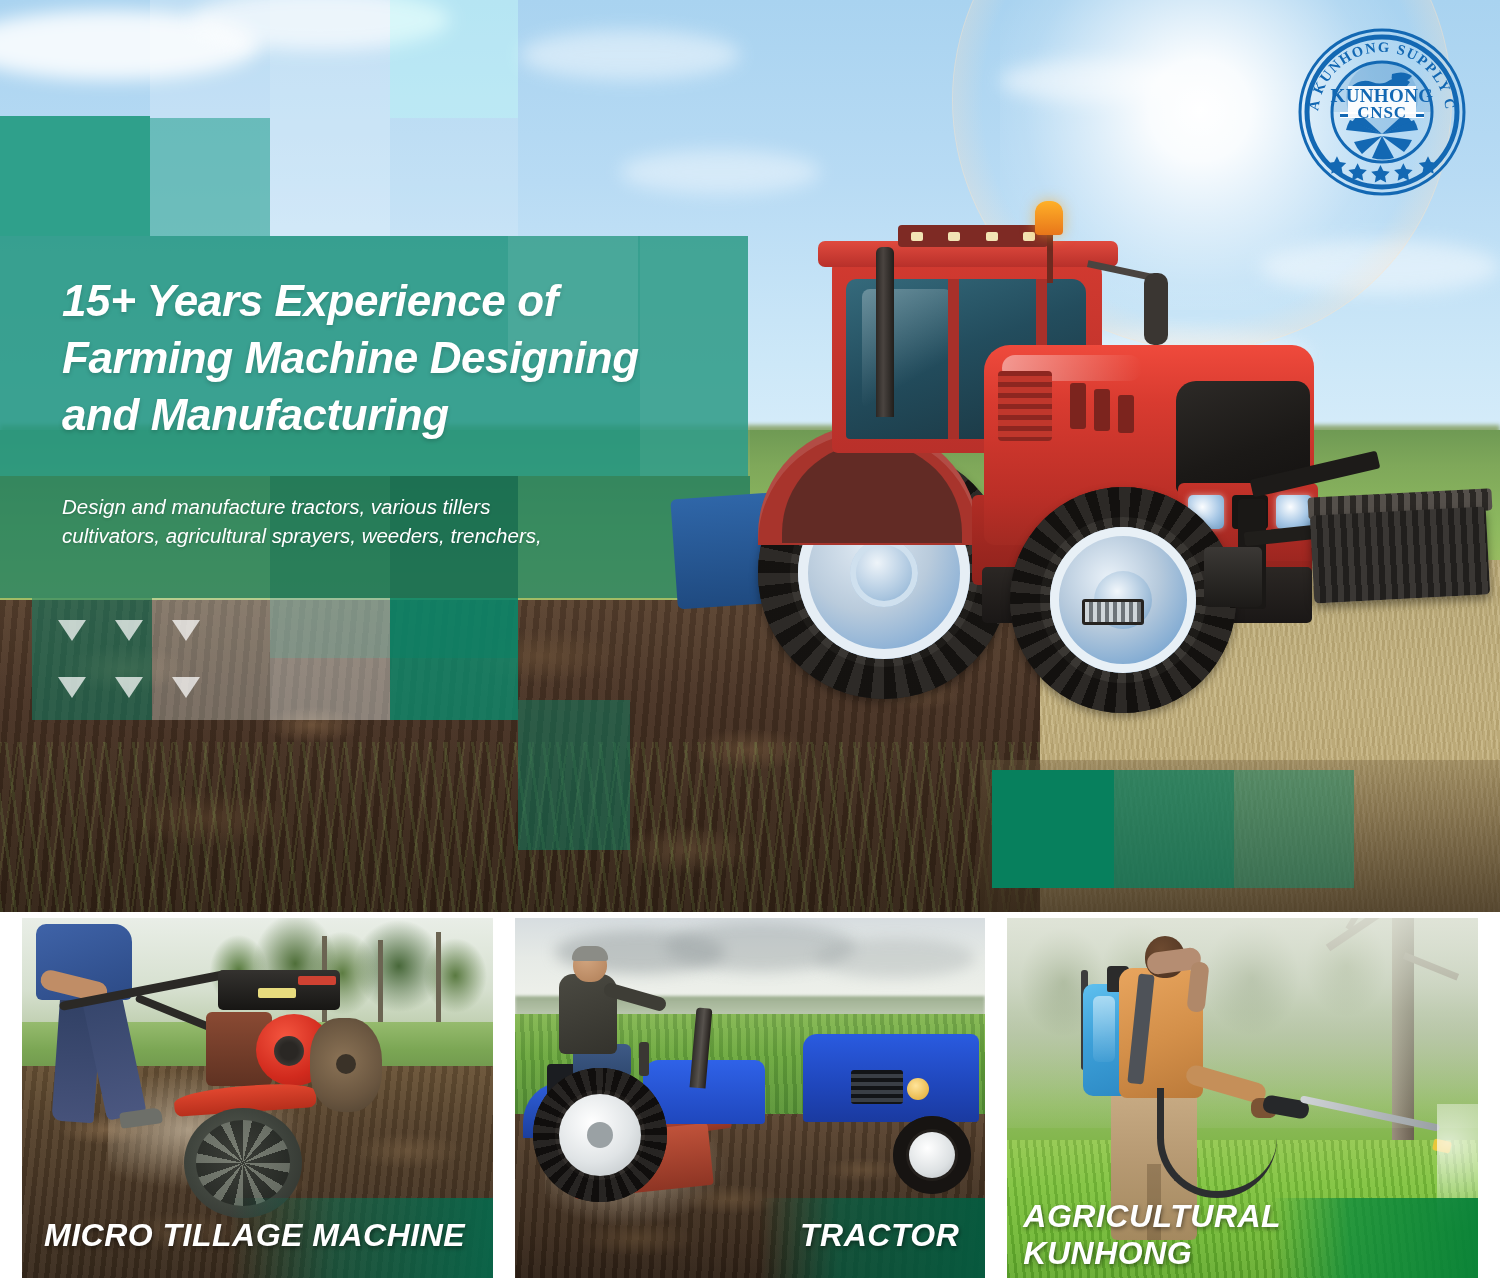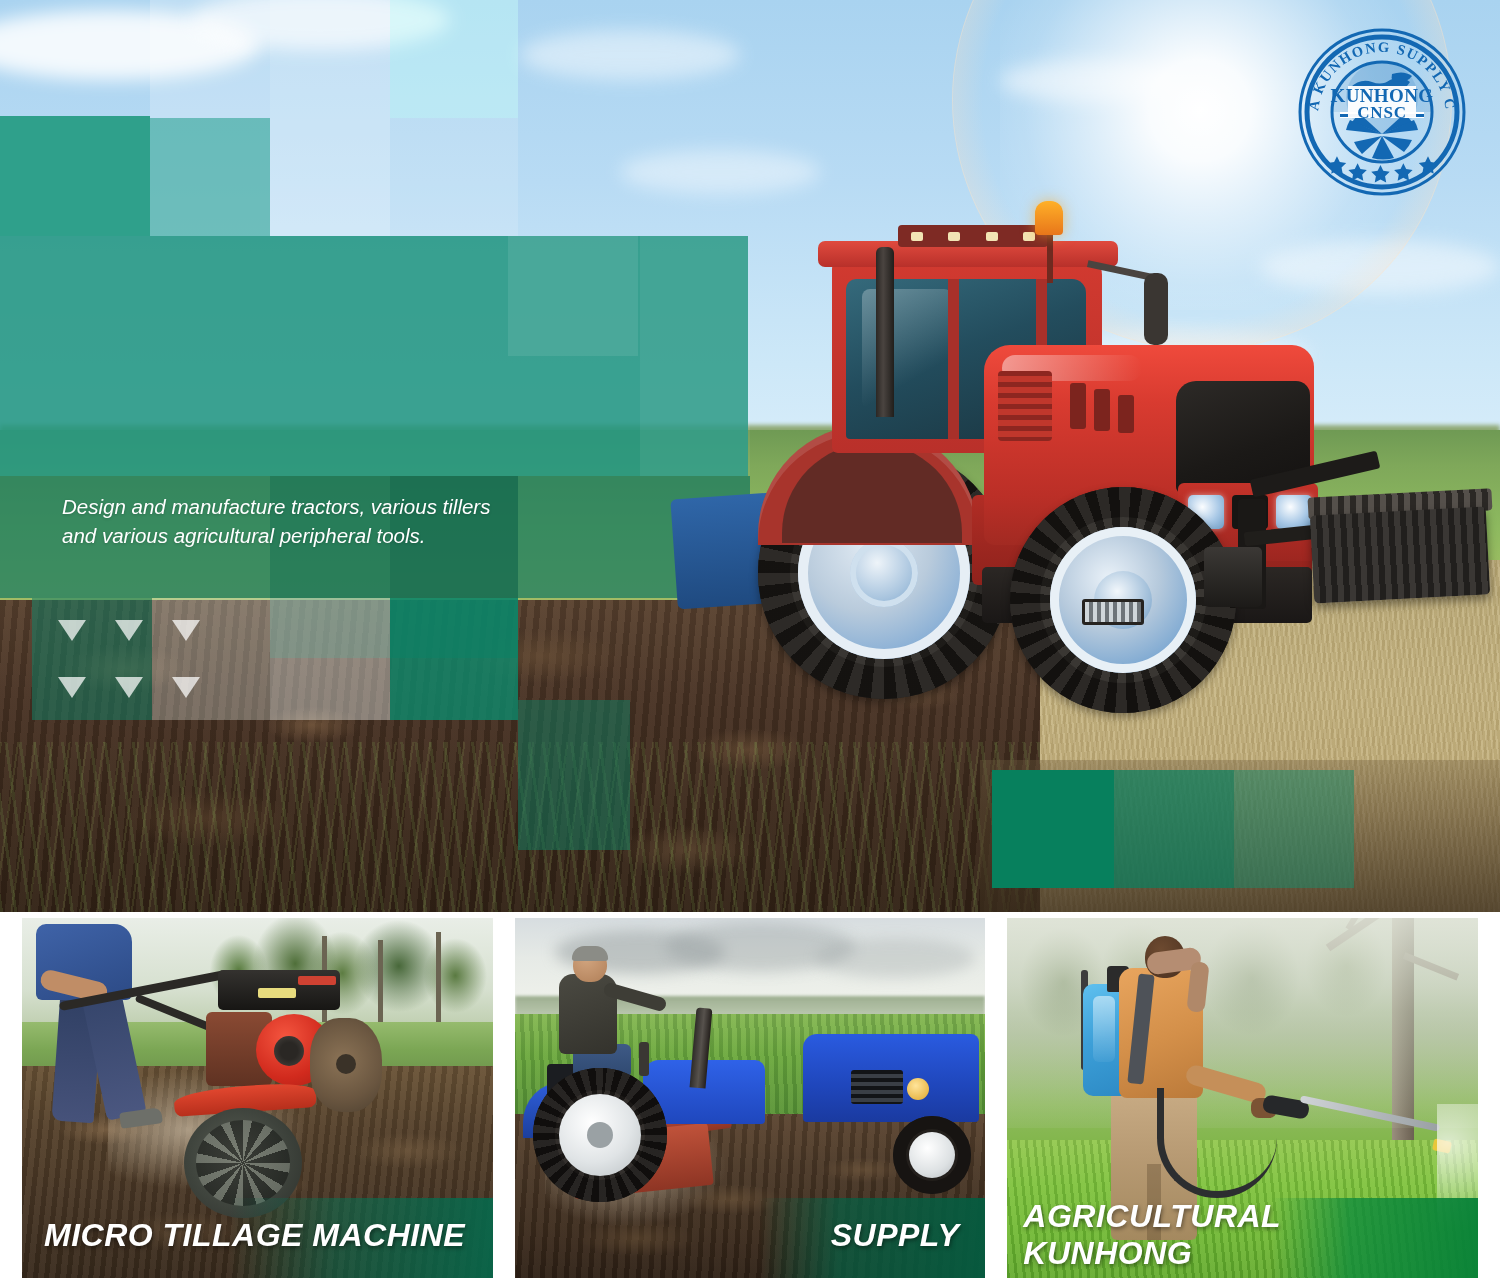--- a/index.html
+++ b/index.html
@@ -573,23 +573,28 @@
       <div class="t-rim-front-hub"></div>
       <div class="t-step"></div>
       <div class="t-hitch"></div>
       <div class="t-hydr"></div>
       <div class="t-implement-arm"></div>
       <div class="t-implement-arm2"></div>
       <div class="t-roller-top"></div>
       <div class="t-roller"></div>
     </div>
 
+    <div class="headline">
+      <div>15+ Years Experience of</div>
+      <div>Farming Machine Designing</div>
+      <div>and Manufacturing</div>
+    </div>
     <div class="subtitle">
       <div>Design and manufacture tractors, various tillers</div>
-      <div>and various agricultural peripheral tools.</div>
+      <div>cultivators, agricultural sprayers, weeders, trenchers,</div>
     </div>
 
     <div class="tri-grid">
       <div class="tri"></div>
       <div class="tri"></div>
       <div class="tri"></div>
       <div class="tri"></div>
       <div class="tri"></div>
       <div class="tri"></div>
     </div>
@@ -684,21 +689,21 @@
       <div class="s2-hood"></div>
       <div class="s2-stack"></div>
       <div class="s2-stack2"></div>
       <div class="s2-grille"></div>
       <div class="s2-lamp"></div>
       <div class="s2-wheel-rear"></div>
       <div class="s2-rim-rear"></div>
       <div class="s2-wheel-front"></div>
       <div class="s2-rim-front"></div>
       <div class="cap-ov"></div>
-      <div class="caption">SUPPLY</div>
+      <div class="caption">TRACTOR</div>
     </div>
 
     <div class="card c3">
       <div class="s3-bg"></div>
       <div class="s3-trees"></div>
       <div class="s3-trunk"></div>
       <div class="s3-branch" style="right:80px;top:26px;width:70px;height:8px;transform:rotate(-34deg);"></div>
       <div class="s3-branch" style="right:16px;top:34px;width:58px;height:7px;transform:rotate(22deg);"></div>
       <div class="s3-branch" style="right:84px;top:8px;width:46px;height:6px;transform:rotate(-58deg);"></div>
       <div class="s3-mist"></div>

